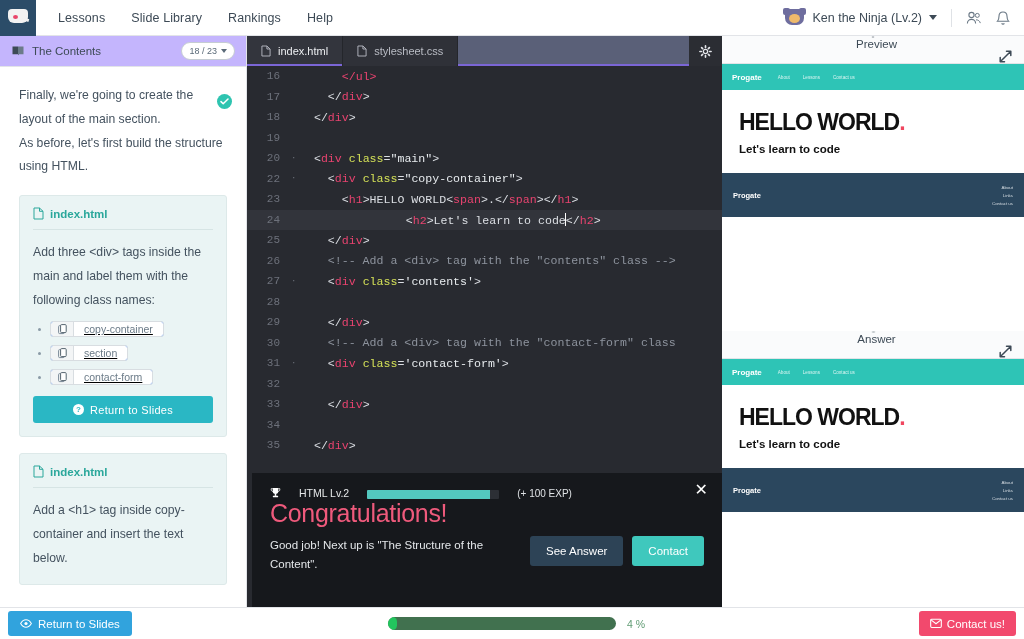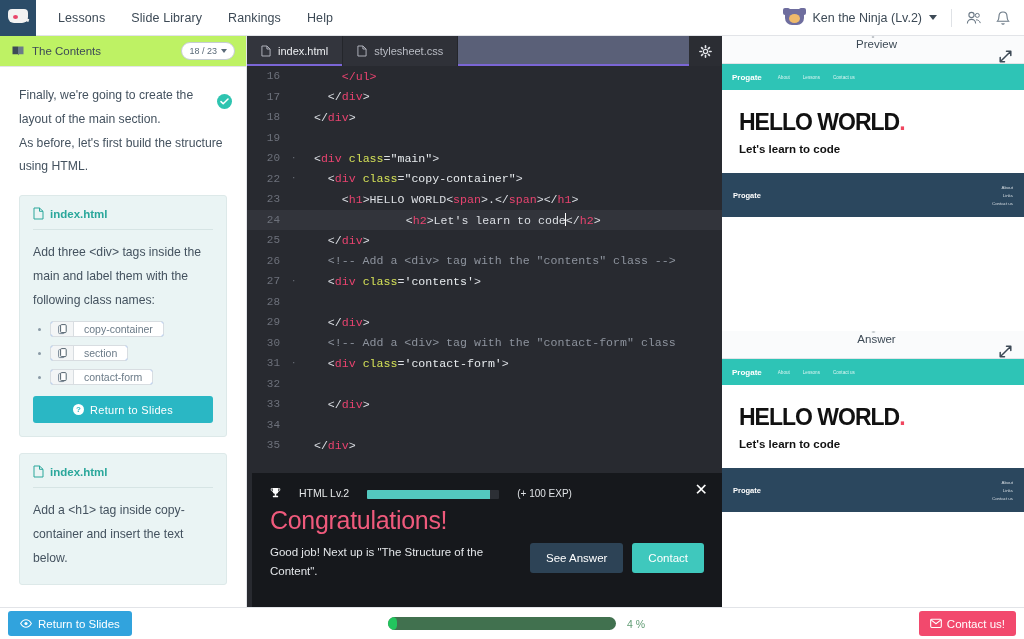--- a/index.html
+++ b/index.html
@@ -68,21 +68,21 @@
   }
   .nav-divider { width: 1px; height: 18px; background: #dfe2e6; }
   .icon-btn { cursor: pointer; display: flex; align-items: center; }
 
   
   #sidebar {
     position: absolute; top: 36px; left: 0; width: 247px; height: 571px;
     background: #ffffff; border-right: 1px solid #e2e4e8; overflow: hidden;
   }
   #sidebar-header {
-    height: 31px; background: #bef264; border-bottom: 1px solid #e2e4e8;
+    height: 31px; background: #c4b5fd; border-bottom: 1px solid #e2e4e8;
     display: flex; align-items: center; padding: 0 11px;
   }
   #contents-title { font-size: 11.5px; color: #3d4a56; margin-left: 7px; }
   #progress-pill {
     margin-left: auto; border: 1px solid #c5ccd3; border-radius: 10px;
     height: 18px; padding: 0 7px; display: flex; align-items: center;
     gap: 4px; font-size: 9px; color: #5a6a78; background: #fff; cursor: pointer;
   }
   #sidebar-body { padding: 0 19px; position: relative; }
   #done-check {
@@ -110,21 +110,21 @@
   .task-text {
     margin-top: 11px; font-size: 12.2px; color: #44525f; line-height: 1.95;
   }
   .class-list { margin-top: 9px; }
   .class-row {
     display: flex; align-items: center; gap: 9px; margin-bottom: 8px;
   }
   .bullet { width: 3px; height: 3px; background: #8a9aa6; border-radius: 50%; margin-left: 5px; }
   .copy-field {
     display: flex; align-items: stretch; border: 1px solid #d8dde1;
-    border-radius: 3px; overflow: hidden; background: #3b82f6; height: 16px;
+    border-radius: 3px; overflow: hidden; background: #3b82f6; height: 16px; text-decoration: underline;
   }
   .copy-btn {
     width: 23px; background: #f3f5f6; border-right: 1px solid #d8dde1;
     display: flex; align-items: center; justify-content: center; cursor: pointer;
   }
   .copy-value {
     padding: 0 10px; font-size: 10.5px; color: #6a7a87;
     display: flex; align-items: center; background: #fff;
   }
   #card-return-btn {
@@ -196,21 +196,21 @@
   }
   #exp-row { display: flex; align-items: flex-end; gap: 18px; }
   #exp-label { font-size: 10.5px; color: #e6e8ea; }
   #exp-bar {
     width: 132px; height: 9px; background: #2c2f35; border-radius: 1px;
     overflow: hidden;
   }
   #exp-fill { height: 100%; background: #53c8bf; }
   #exp-gain { font-size: 10px; color: #dfe2e5; }
   #congrats {
-    margin-top: 7px; font-size: 25px; color: #ef5a7c;
+    margin-top: 0; font-size: 25px; color: #ef5a7c;
     letter-spacing: -.3px;
   }
   #modal-bottom { display: flex; align-items: flex-start; margin-top: 8px; }
   #modal-msg {
     font-size: 11.5px; color: #e3e6e9; line-height: 1.65;
     width: 250px;
   }
   #modal-btns { margin-left: auto; display: flex; gap: 9px; align-items: center; }
   .m-btn {
     border: none; border-radius: 3px; height: 30px; padding: 0 16px;

